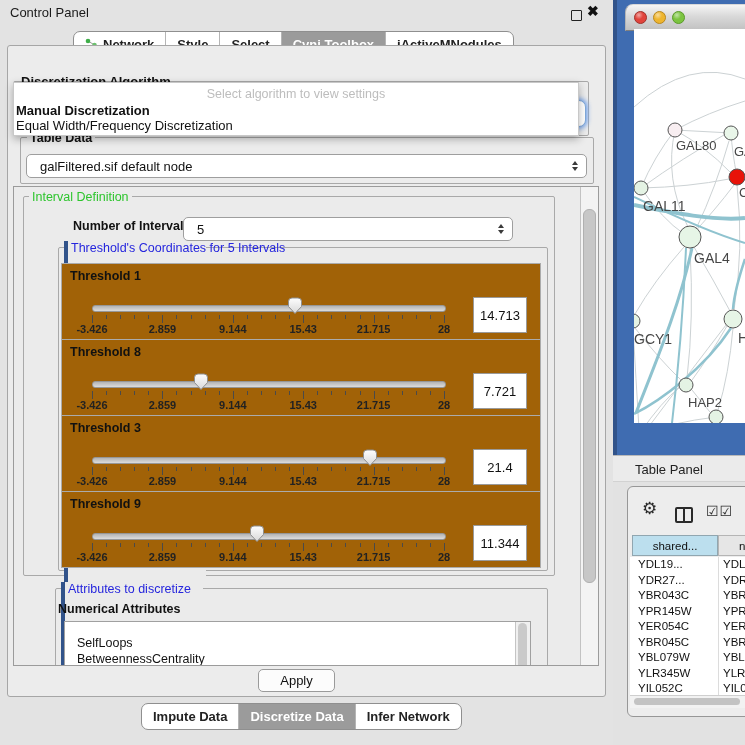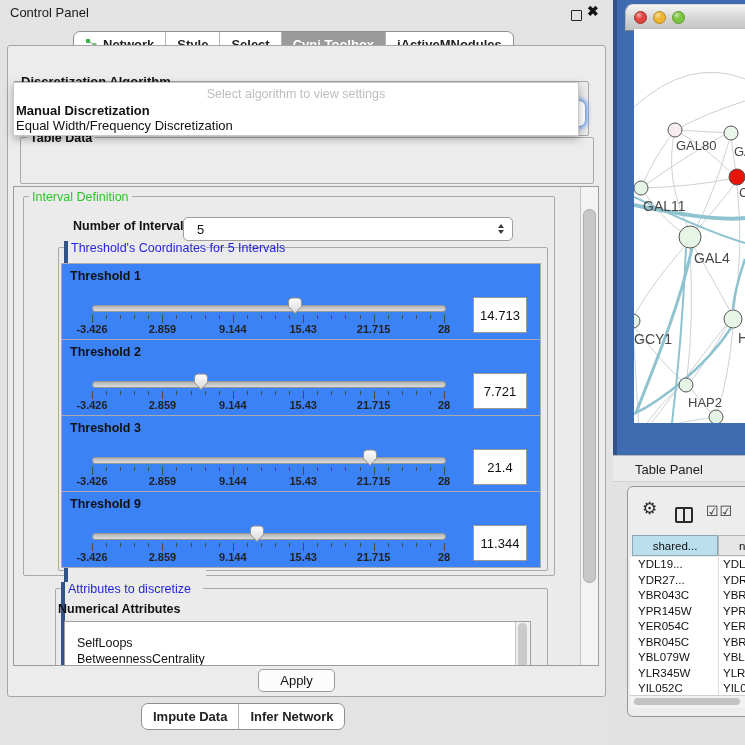--- a/index.html
+++ b/index.html
@@ -33,21 +33,21 @@
   .legend.blue{color:#2525dd;background:#ebebeb;}
   .legend.dark{color:#111;font-weight:bold;}
   .combo{background:#fff;border:1px solid #9e9e9e;border-radius:5px;display:flex;align-items:center;font-size:13px;color:#111;}
   .combo .val{padding-left:13px;flex:1;}
   .stepper{display:flex;flex-direction:column;align-items:center;margin-right:8px;}
   .arr-u{width:0;height:0;border-left:3.5px solid transparent;border-right:3.5px solid transparent;border-bottom:4.5px solid #3a3a3a;margin:1px 0;}
   .arr-d{width:0;height:0;border-left:3.5px solid transparent;border-right:3.5px solid transparent;border-top:4.5px solid #3a3a3a;margin:1px 0;}
   .scrollpanel{left:13px;top:186px;width:584px;height:478px;border:1px solid #9b9b9b;background:#ebebeb;overflow:hidden;}
   .vsb-track{left:566px;top:0;width:17px;height:478px;background:#f3f3f3;border-left:1px solid #c2c2c2;}
   .vsb-thumb{left:569px;top:22px;width:11px;height:372px;background:#c7c7c7;border:1px solid #b0b0b0;border-radius:6px;}
-  .thr-panel{position:absolute;left:47px;width:478px;height:75px;border:1px solid #ababab;background:#3b82f6;}
+  .thr-panel{position:absolute;left:47px;width:478px;height:75px;border:1px solid #ababab;background:#a16207;}
   .thr-title{position:absolute;left:8px;top:5px;font-size:12.5px;font-weight:bold;color:#111;}
   .track{position:absolute;left:30px;top:41px;width:352px;height:5px;border:1px solid #979797;border-radius:3px;
          background:linear-gradient(#b4b4b4,#dcdcdc);}
   .thumb{position:absolute;top:33px;}
   .tick{position:absolute;width:1px;background:#4a4a4a;}
   .sl{position:absolute;top:59px;width:70px;text-align:center;font-size:11px;font-weight:bold;color:#222;}
   .vbox{position:absolute;left:411px;top:33px;width:52px;height:34px;background:#fff;border:1px solid #9a9a9a;
         display:flex;align-items:center;justify-content:center;font-size:13px;color:#111;}
   .listbox{background:#fff;border:1px solid #a0a0a0;overflow:hidden;}
   .listbox .item{padding-left:12px;line-height:15.5px;font-size:12.5px;color:#111;white-space:nowrap;}
@@ -124,20 +124,27 @@
     <div class="abs popup">
       <div class="hint">Select algorithm to view settings</div>
       <div id="popupOpts">
           <div class="opt hl" style="top: 20px;">Manual Discretization</div>
           <div class="opt" style="top: 35px;">Equal Width/Frequency Discretization</div>
         </div>
     </div>
 
     <div class="abs group" style="left:20px;top:137px;width:572px;height:45px;background:#ececec;"></div>
     <div class="abs legend dark" style="left:27px;top:131px;background:#ececec;">Table Data</div>
+    <div class="abs combo" style="left:26px;top:154px;width:559px;height:22px;">
+      <span class="val">galFiltered.sif default node</span>
+      <span class="stepper">
+          <span class="arr-u"></span>
+          <span class="arr-d"></span>
+        </span>
+    </div>
 
     <div class="abs scrollpanel">
       <div class="abs group" style="left:9px;top:9px;width:530px;height:378px;"></div>
       <div class="abs legend green" style="left:15px;top:3px;">Interval Definition</div>
 
       <div class="abs" style="left:59px;top:32px;font-size:12.5px;font-weight:bold;color:#111;">Number of Intervals</div>
       <div class="abs combo" style="left:169px;top:30px;width:328px;height:22px;">
         <span class="val">5</span>
         <span class="stepper">
             <span class="arr-u"></span>
@@ -188,21 +195,21 @@
             <div class="tick" style="left: 382px; top: 51px; height: 8px;"></div>
             <span class="sl" style="left: -5px;">-3.426</span>
             <span class="sl" style="left: 65.4px;">2.859</span>
             <span class="sl" style="left: 135.8px;">9.144</span>
             <span class="sl" style="left: 206.2px;">15.43</span>
             <span class="sl" style="left: 276.6px;">21.715</span>
             <span class="sl" style="left: 347px;">28</span>
             <div class="vbox">14.713</div>
           </div>
           <div class="thr-panel" style="top: 152px;">
-            <div class="thr-title">Threshold 2</div>
+            <div class="thr-title">Threshold 8</div>
             <div class="track"></div>
             <div class="thumb" style="left: 131.119px;"><svg width="16" height="18" viewBox="0 0 16 18">
                 <defs>
                   <linearGradient id="tg" x1="0" y1="0" x2="0" y2="1">
                     <stop offset="0" stop-color="#fdfdfd"></stop>
                     <stop offset="1" stop-color="#d8d8d8"></stop>
                   </linearGradient>
                 </defs>
                 <path d="M1.5,4.5 A3.5,3.5 0 0 1 5,1 h6 a3.5,3.5 0 0 1 3.5,3.5 v5 L8,16.5 1.5,9.5 z" fill="url(#tg)" stroke="#8f8f8f" stroke-width="1"></path>
               </svg></div>
@@ -351,20 +358,23 @@
       <div class="abs vsb-track"></div>
       <div class="abs vsb-thumb"></div>
     </div>
 
     <div class="abs applybtn">Apply</div>
 
     <div class="abs tabbar" style="left:141px;top:703px;" id="bottomTabs">
         <div class="tab">
           <span>Impute Data</span>
         </div>
+        <div class="tab sel">
+          <span>Discretize Data</span>
+        </div>
         <div class="tab">
           <span>Infer Network</span>
         </div>
       </div>
   </div>
 
   <div class="abs right-bg"></div>
   <div class="abs blue"></div>
   <div class="abs mac-title">
     <div id="lights">

